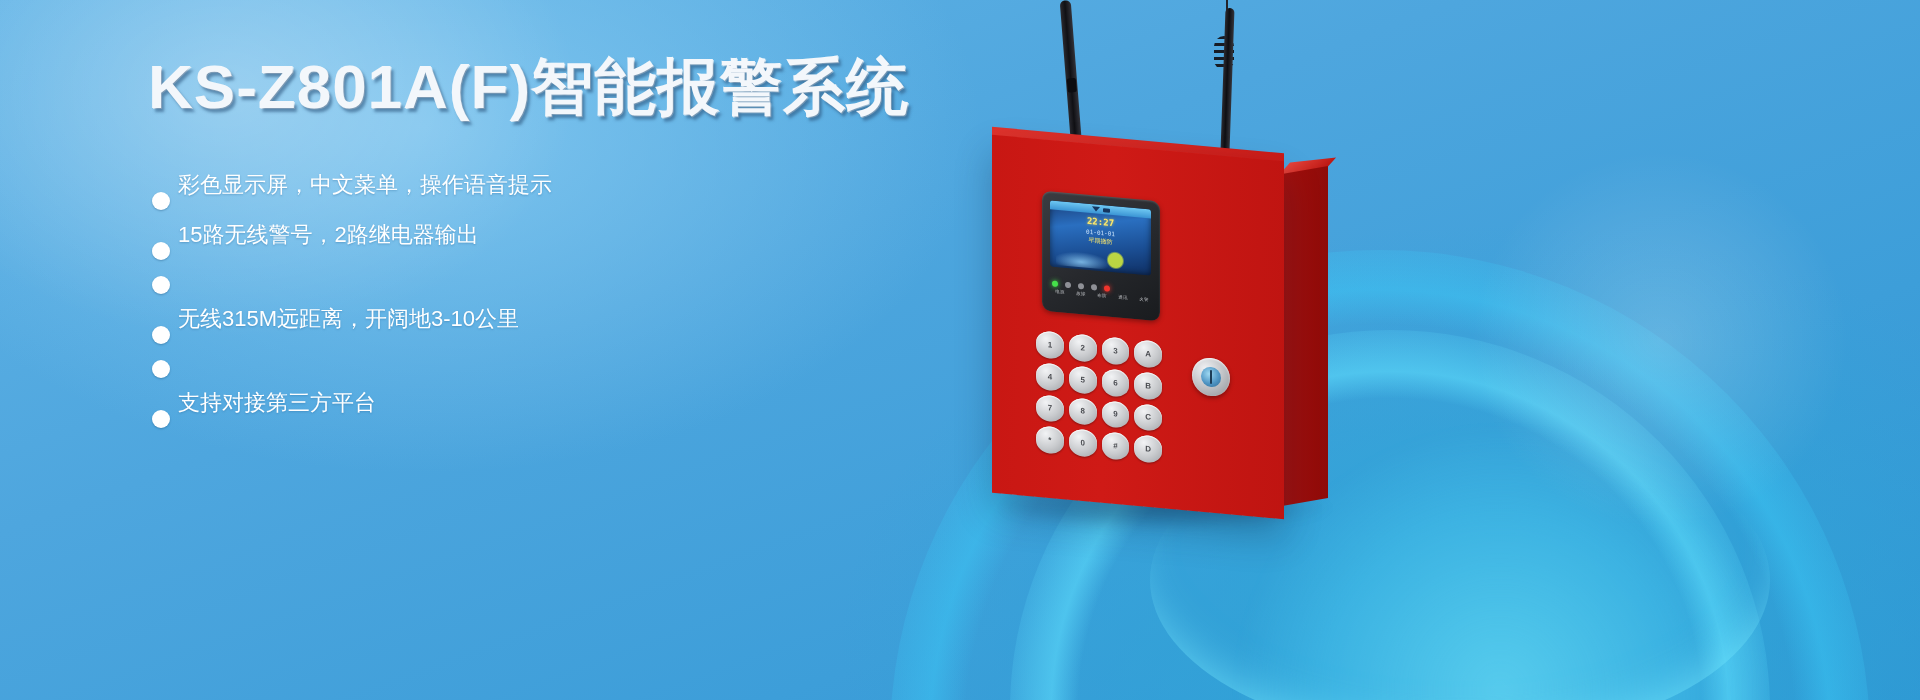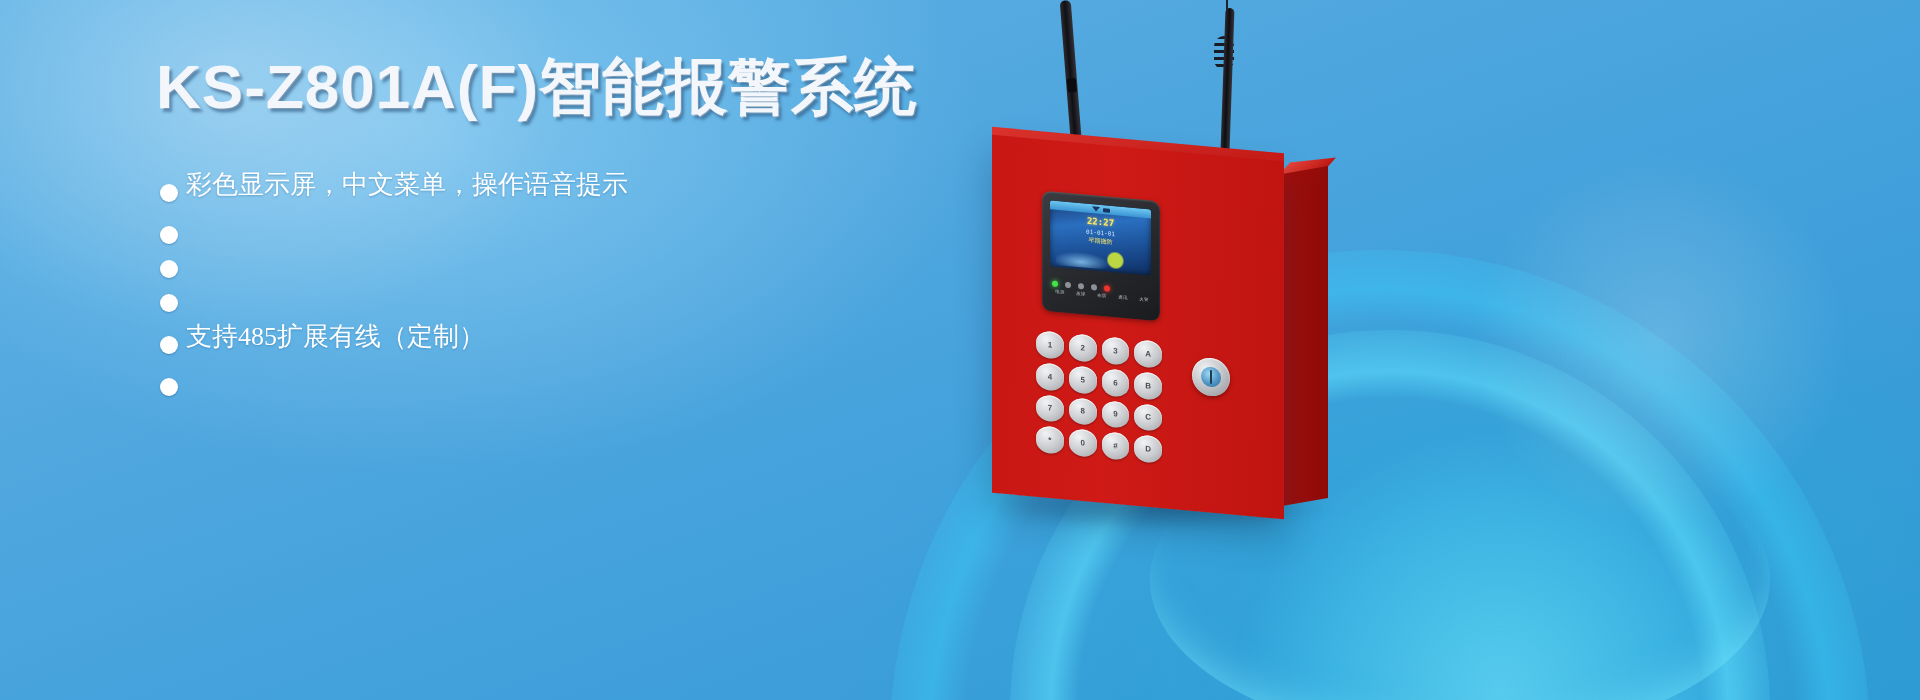--- a/index.html
+++ b/index.html
@@ -42,36 +42,35 @@
     background:radial-gradient(ellipse at center, rgba(255,255,255,.28) 0%, rgba(255,255,255,0) 70%);
   }
   .arc{
     position:absolute; left:1150px; top:420px; width:620px; height:320px;
     border-radius:50%;
     border-top:0; border-left:0;
     box-shadow: inset 0 -30px 40px -20px rgba(120,235,255,.55);
   }
 
   
-  #copy{ position:absolute; left:8px; top:0; width:960px; height:700px; }
+  #copy{ position:absolute; left:0; top:0; width:960px; height:700px; }
 
   #product-title{
     position:absolute; left:148px; top:56px;
     font-size:62px; line-height:1.0; font-weight:700;
     color:#f3f7fb; letter-spacing:1px; white-space:nowrap;
     text-shadow: 3px 4px 3px rgba(40,80,120,.55), 1px 1px 0 rgba(255,255,255,.7);
   }
 
   #feature-list{ position:absolute; left:152px; top:160px; list-style:none; }
   #feature-list li{
-    display:flex; align-items:center;
-    font-size:26px; line-height:50px; color:#ffffff;
+    display:flex; align-items:flex-end;
+    font-size:22px; line-height:50px; color:#ffffff;
     white-space:nowrap; font-weight:500;
     text-shadow:0 1px 2px rgba(30,90,140,.35);
-    font-family:Liberation Serif, serif;
   }
   .bullet-dot{
     width:18px;height:18px;border-radius:50%;
     background:#ffffff; flex:0 0 auto;
     margin:16px 8px 0 0;
     box-shadow:0 1px 2px rgba(20,70,110,.35);
   }
 
   
   #device{ position:absolute; left:930px; top:0; width:500px; height:700px; }
@@ -236,33 +235,35 @@
 
     <div id="product-title">KS-Z801A(F)智能报警系统</div>
 
     <ul id="feature-list">
       <li>
         <span class="bullet-dot"></span>
         <span>彩色显示屏，中文菜单，操作语音提示</span>
       </li>
       <li>
         <span class="bullet-dot"></span>
-      </li>
-      <li>
-        <span class="bullet-dot"></span>
-      </li>
-      <li>
-        <span class="bullet-dot"></span>
-      </li>
-      <li>
-        <span class="bullet-dot"></span>
-        <span>支持485扩展有线（定制）</span>
-      </li>
-      <li>
-        <span class="bullet-dot"></span>
+        <span>15路无线警号，2路继电器输出</span>
+      </li>
+      <li>
+        <span class="bullet-dot"></span>
+      </li>
+      <li>
+        <span class="bullet-dot"></span>
+        <span>无线315M远距离，开阔地3-10公里</span>
+      </li>
+      <li>
+        <span class="bullet-dot"></span>
+      </li>
+      <li>
+        <span class="bullet-dot"></span>
+        <span>支持对接第三方平台</span>
       </li>
     </ul>
   </div>
 
   <div id="device">
 
     <div id="antenna-wire"></div>
     <div id="antenna-coil"></div>
     <div id="antenna-left" class="antenna"></div>
     <div id="antenna-right" class="antenna"></div>

